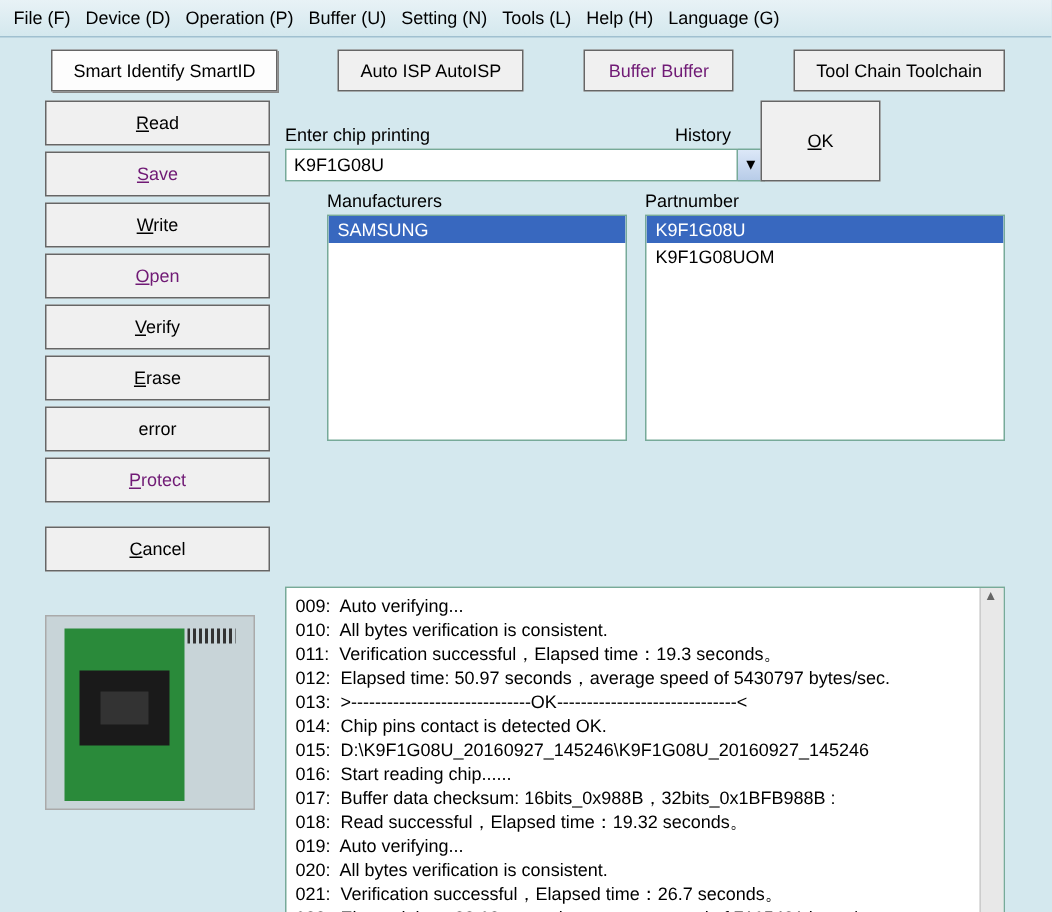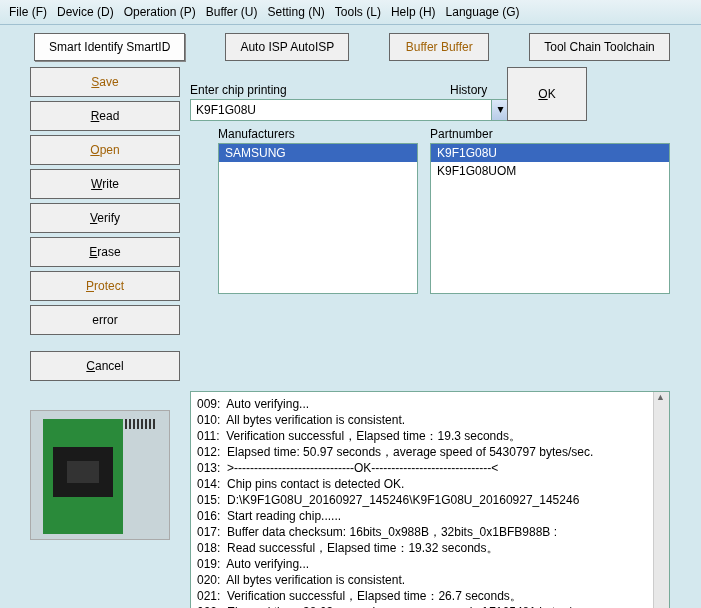--- a/index.html
+++ b/index.html
@@ -3,21 +3,21 @@
 <meta charset="utf-8">
 <style>
 * { box-sizing: border-box; margin: 0; padding: 0; font-family: "Microsoft Sans Serif", Tahoma, sans-serif; font-size: 12px; }
 body { background: #d4e8ee; width: 701px; height: 608px; overflow: hidden; }
 .menubar { background: linear-gradient(#e8f2f6, #d4e8ee); padding: 3px 5px; border-bottom: 1px solid #a0c0d0; display: flex; gap: 2px; }
 .menubar span { padding: 2px 4px; cursor: default; }
 .underline { text-decoration: underline; }
 .topbtns { display: flex; gap: 40px; padding: 8px 20px 6px 34px; }
 .btn { background: #f0f0f0; border: 1px solid #666; padding: 6px 14px; cursor: pointer; text-align: center; min-width: 100px; }
 .btn.raised { background: #fdfdfd; box-shadow: 1px 1px 0 #888; }
-.btn.disabled { color: #a16207; cursor: default; }
+.btn.disabled { color: #701a75; cursor: default; }
 .mainrow { display: flex; gap: 10px; padding: 0 15px 0 30px; }
 .leftcol { display: flex; flex-direction: column; gap: 4px; width: 150px; }
 .leftcol .btn { min-width: 0; width: 100%; padding: 7px 0; }
 .centerarea { flex: 1; }
 .chipentry { display: flex; align-items: flex-end; gap: 20px; margin-bottom: 6px; }
 label.fld { display: block; margin-bottom: 2px; color: #000000; }
 .combo { width: 320px; display: flex; }
 .combo input { flex: 1; border: 1px solid #7a9; padding: 3px 5px; }
 .combo .arrow { width: 18px; background: linear-gradient(#dce8f8,#b8cce8); border: 1px solid #7a9; border-left: none; text-align: center; line-height: 18px; }
 .okbtn { border: 1px solid #666; background: #f0f0f0; padding: 19px 30px; }
@@ -54,28 +54,28 @@
 
 <div class="topbtns">
   <div class="btn raised">Smart Identify SmartID</div>
   <div class="btn">Auto ISP AutoISP</div>
   <div class="btn disabled">Buffer Buffer</div>
   <div class="btn">Tool Chain Toolchain</div>
 </div>
 
 <div class="mainrow">
   <div class="leftcol">
+    <div class="btn"><span class="underline">R</span><span>ead</span></div>
     <div class="btn disabled"><span class="underline">S</span>ave</div>
-    <div class="btn"><span class="underline">R</span><span>ead</span></div>
+    <div class="btn"><span class="underline">W</span>rite</div>
     <div class="btn disabled"><span class="underline">O</span>pen</div>
-    <div class="btn"><span class="underline">W</span>rite</div>
     <div class="btn"><span class="underline">V</span>erify</div>
     <div class="btn"><span class="underline">E</span>rase</div>
+    <div class="btn">error</div>
     <div class="btn disabled"><span class="underline">P</span>rotect</div>
-    <div class="btn">error</div>
     <div style="height:8px"></div>
     <div class="btn"><span class="underline">C</span>ancel</div>
   </div>
 
   <div class="centerarea">
     <div class="chipentry">
       <div>
         <label class="fld">Enter chip printing</label>
         <div class="combo">
           <input type="text" value="K9F1G08U" style="">

